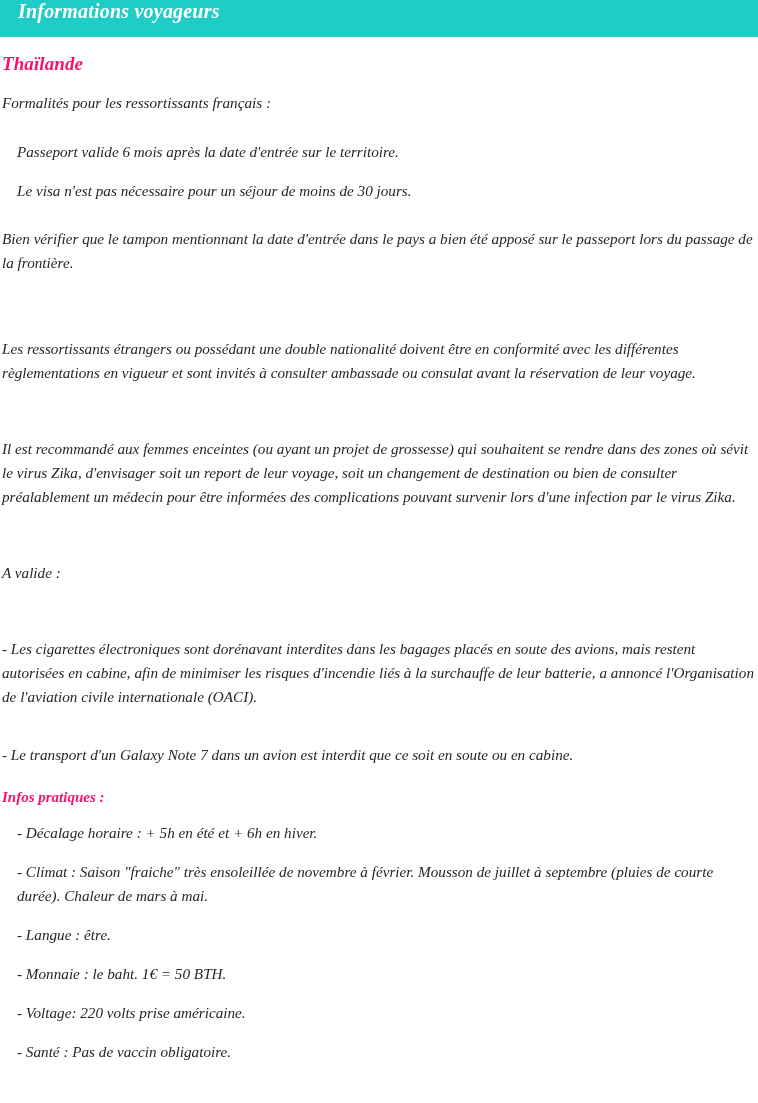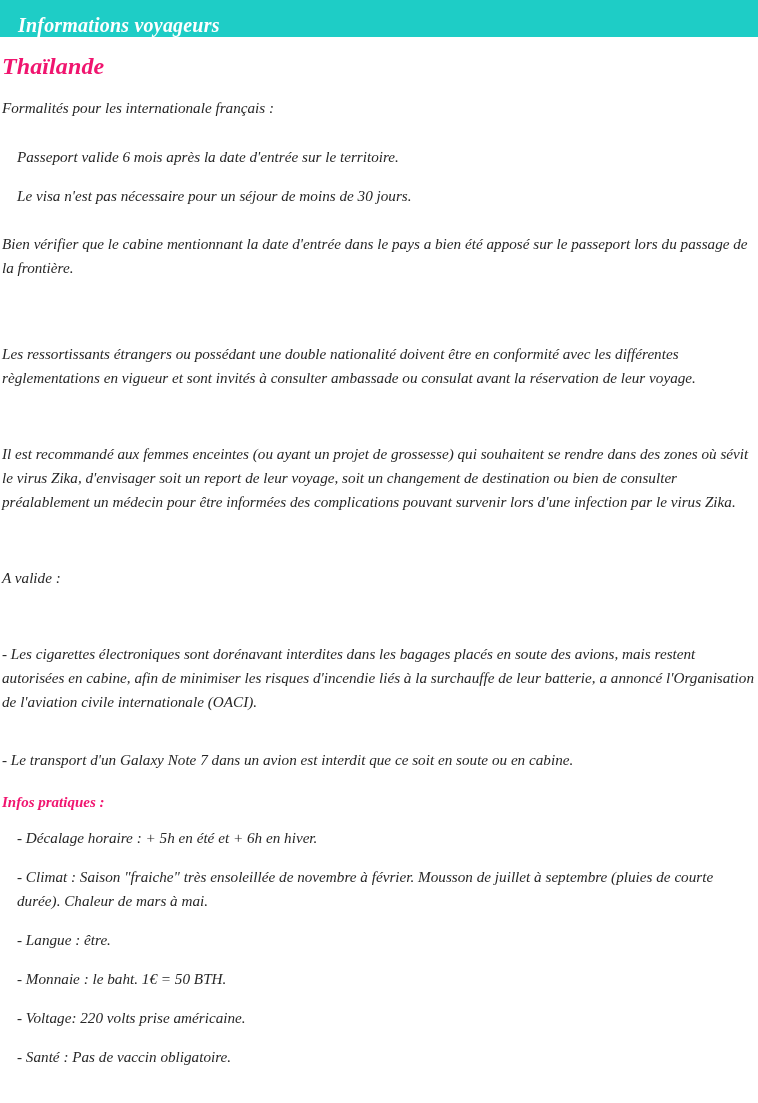--- a/index.html
+++ b/index.html
@@ -14,39 +14,39 @@
     color: #2b2b2b;
   }
   .page {
     width: 758px;
     position: relative;
   }
   .header-bar {
     background: #1ecdc6;
     height: 37px;
     display: flex;
-    align-items: flex-end;
+    align-items: flex-start;
     padding-left: 18px;
     box-sizing: border-box;
   }
   .header-bar .title {
     color: #ffffff;
     font-style: italic;
     font-weight: bold;
     font-size: 20px;
     letter-spacing: 0.2px;
   }
   .content {
     padding: 8px 4px 20px 2px;
   }
   h1.country {
     color: #f0156f;
     font-style: italic;
     font-weight: bold;
-    font-size: 24px;
+    font-size: 19px;
     margin: 8px 0 16px 0;
     letter-spacing: 0.1px;
   }
   h2.section {
     color: #f0156f;
     font-style: italic;
     font-weight: bold;
     font-size: 15px;
     margin: 22px 0 10px 0;
   }
@@ -76,32 +76,32 @@
 
   <div class="header-bar">
     <span class="title">Informations voyageurs</span>
   </div>
 
   <div class="content">
 
     <h1 class="country">Thaïlande</h1>
 
     <div class="block tight">
-      <p class="para">Formalités pour les internationale français :</p>
+      <p class="para">Formalités pour les ressortissants français :</p>
     </div>
 
     <div class="spacer-sm"></div>
 
     <div class="block list-block">
       <p class="para">Passeport valide 6 mois après la date d'entrée sur le territoire.</p>
       <p class="para">Le visa n'est pas nécessaire pour un séjour de moins de 30 jours.</p>
     </div>
 
     <div class="block">
-      <p class="para">Bien vérifier que le cabine mentionnant la date d'entrée dans le pays a bien été apposé sur le passeport lors du passage de la frontière.</p>
+      <p class="para">Bien vérifier que le tampon mentionnant la date d'entrée dans le pays a bien été apposé sur le passeport lors du passage de la frontière.</p>
     </div>
 
     <div class="spacer-md"></div>
 
 
     <div class="spacer-sm"></div>
 
     <div class="block">
       <p class="para">Les ressortissants étrangers ou possédant une double nationalité doivent être en conformité avec les différentes règlementations en vigueur et sont invités à consulter ambassade ou consulat avant la réservation de leur voyage.</p>
     </div>

